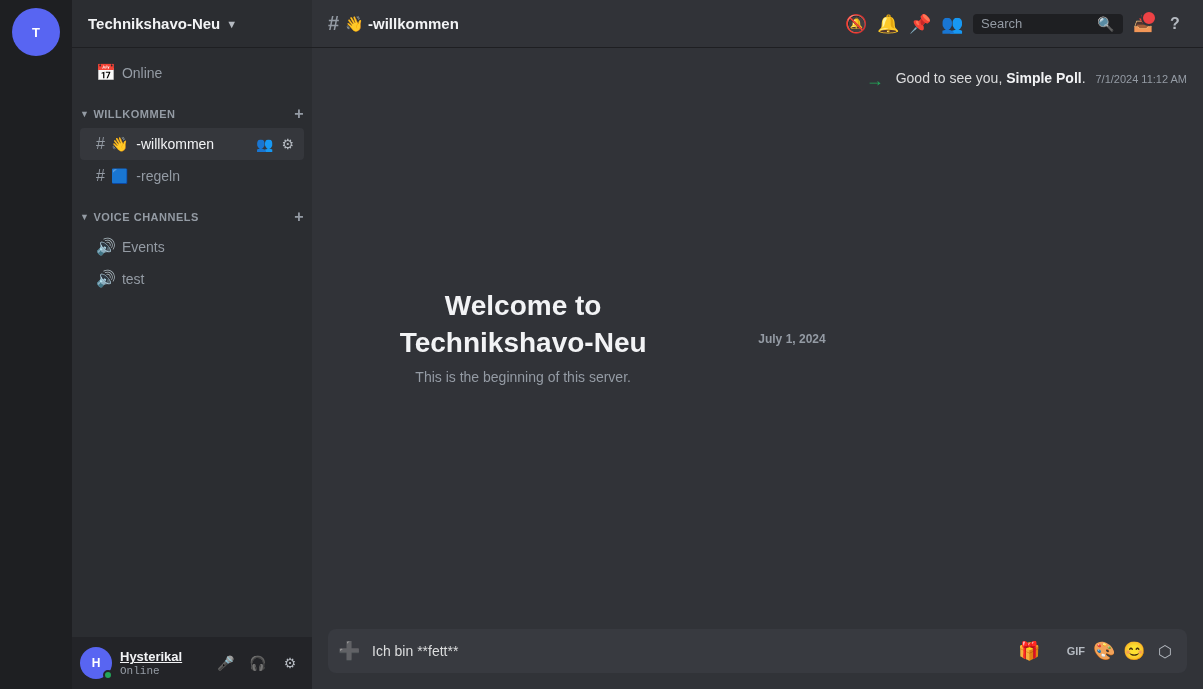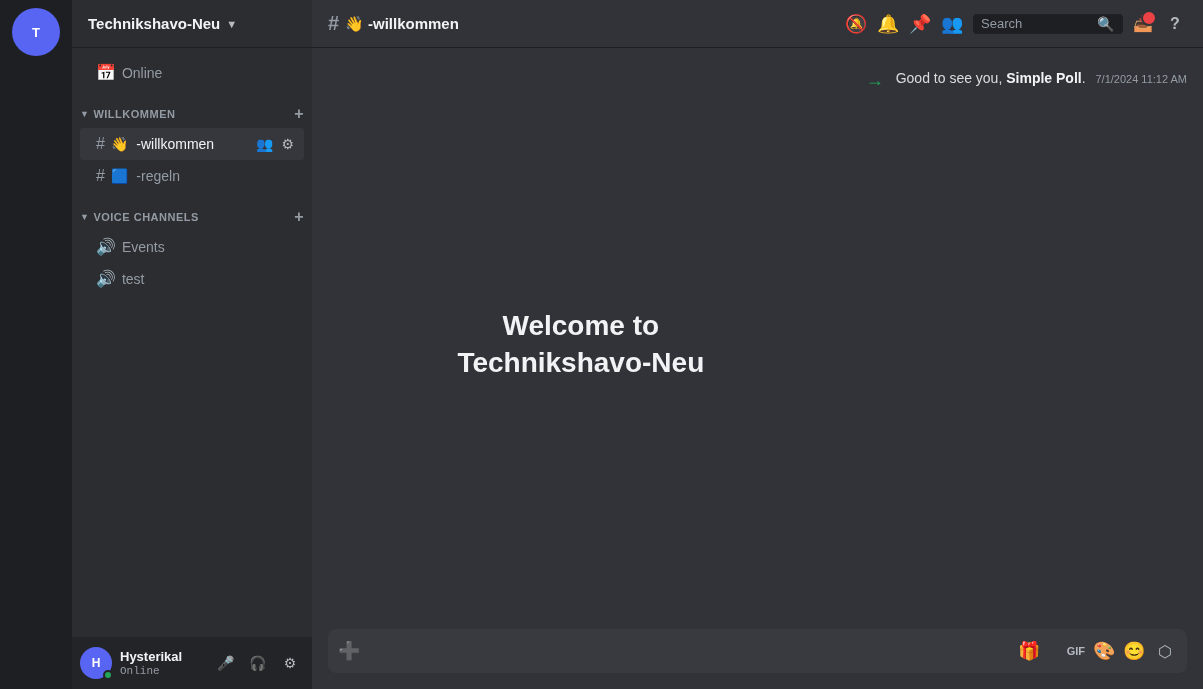--- a/index.html
+++ b/index.html
@@ -168,20 +168,21 @@
     }
     .user-info {
       flex: 1;
       min-width: 0;
     }
     .user-name {
       font-size: 13px;
       font-weight: 600;
       color: #f2f3f5;
       line-height: 1.2;
+      text-decoration: underline;
     }
     .user-status {
       font-size: 11px;
       color: #949ba4;
       font-family: Liberation Mono, monospace;
     }
     .user-controls {
       display: flex;
       gap: 4px;
     }
@@ -528,39 +529,46 @@
       </div>
     </div>
   </div>
 
   <div class="chat-area">
 
     <div class="welcome-section">
       <div class="welcome-title">
         Welcome to<br>Technikshavo-Neu
       </div>
-    </div>
-
+      <div class="welcome-subtitle">This is the beginning of this server.</div>
+    </div>
+
+    <div class="date-divider">
+      <div class="date-divider-line"></div>
+      <span class="date-divider-text">July 1, 2024</span>
+      <div class="date-divider-line"></div>
+    </div>
 
     <div class="message-row">
       <span class="message-arrow">→</span>
       <div class="message-content">
         <span class="message-text">
           Good to see you, <strong>Simple Poll</strong>.
           <span class="message-timestamp">7/1/2024 11:12 AM</span>
         </span>
       </div>
     </div>
   </div>
 
   <div class="message-input-area">
     <div class="message-input-box">
       <div class="input-btn" title="Add attachment">
         <span>➕</span>
       </div>
+      <input class="message-input" type="text" value="Ich bin **fett**" placeholder="Ich bin **fett**" style="">
       <div class="input-right">
         <div class="input-btn" title="Gift">🎁</div>
         <div class="input-btn" title="GIF" style="font-size:11px; font-weight:700; color:#b5bac1; width:auto; padding:0 4px;margin-left:17px;">GIF</div>
         <div class="input-btn" title="Sticker">🎨</div>
         <div class="input-btn" title="Emoji">😊</div>
         <div class="input-btn" title="Apps" style="font-size:16px;">⬡</div>
       </div>
     </div>
   </div>
 </div>

